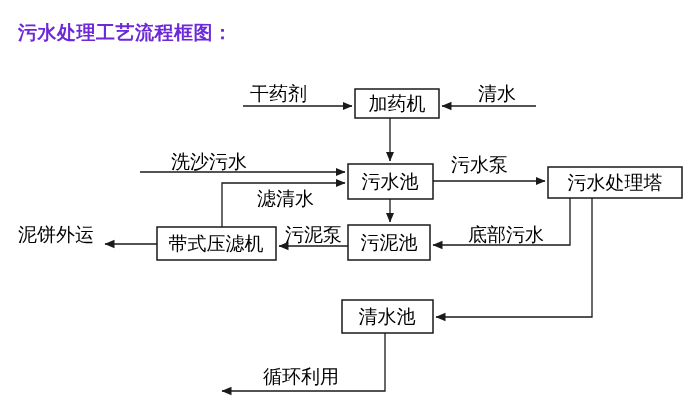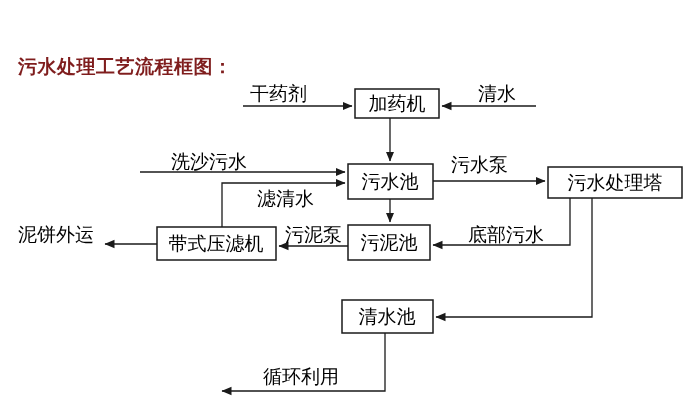--- a/index.html
+++ b/index.html
@@ -14,24 +14,23 @@
     height: 420px;
     background: #ffffff;
     overflow: hidden;
   }
   .diagram-title {
     position: absolute;
     left: 18px;
     top: 20px;
     font-size: 19px;
     font-weight: bold;
-    color: #7f1d1d;
+    color: #6d28d9;
     letter-spacing: 0.5px;
     white-space: nowrap;
-    margin-top: 34px;
   }
   svg.flow {
     position: absolute;
     left: 0;
     top: 0;
   }
   svg.flow rect.node {
     fill: #ffffff;
     stroke: #1a1a1a;
     stroke-width: 1.5;

